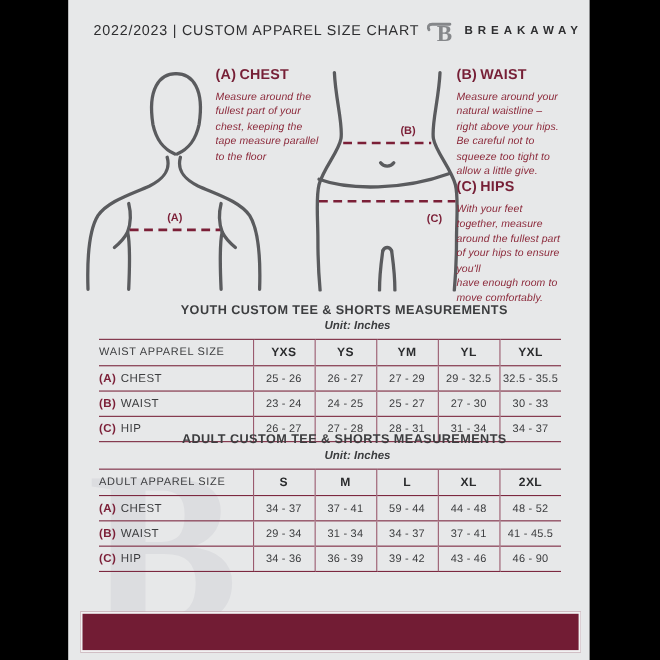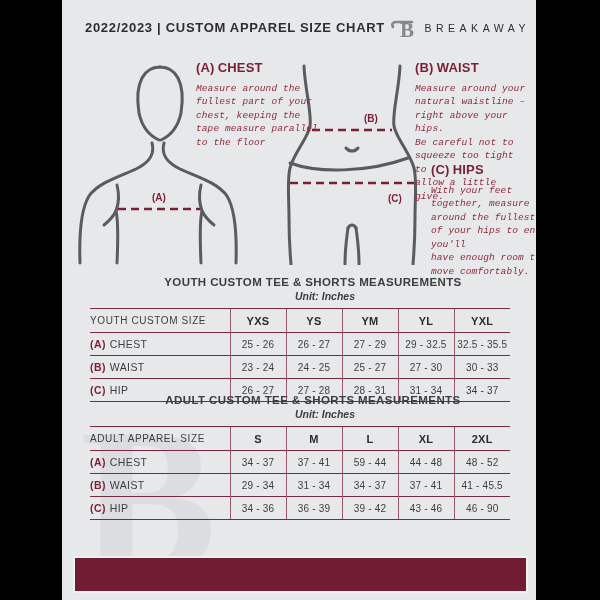--- a/index.html
+++ b/index.html
@@ -8,46 +8,46 @@
     font-family:"Liberation Sans","DejaVu Sans",sans-serif;
     -webkit-font-smoothing:antialiased;
   }
   .page{
     position:relative;margin-left:62px;width:474px;height:600px;
     background:#e7e8e9;overflow:hidden;
   }
   
   .doc-title{
     position:absolute;left:23px;top:20px;
-    font-size:13px;font-weight:bold;letter-spacing:.7px;color:#2e2e30;
+    font-size:13px;font-weight:normal;letter-spacing:.7px;color:#2e2e30;
   }
   .brand{position:absolute;right:6px;top:14px;display:flex;align-items:center;}
   .brand-mark{width:28px;height:28px;margin-right:6px;}
   .brand-name{
-    font-size:10.5px;font-weight:normal;letter-spacing:4.5px;color:#2e2e30;
+    font-size:10.5px;font-weight:bold;letter-spacing:4.5px;color:#2e2e30;
   }
   
   .fig{position:absolute;}
   .fig-upper{left:10px;top:57px;}
   .fig-lower{left:220px;top:58px;}
   .body-line{fill:none;stroke:#5a5b5e;stroke-width:3;stroke-linecap:round;}
   .dash-line{fill:none;stroke:#7b1f37;stroke-width:2.4;stroke-dasharray:8 5;}
   .marker-label{
     font-family:"Liberation Sans",sans-serif;font-size:10px;font-weight:bold;fill:#7b1f37;
   }
   
   .note{position:absolute;z-index:2;}
   .note-a{left:134px;top:60px;width:125px;}
   .note-b{left:353px;top:60px;width:115px;}
-  .note-c{left:369px;top:162px;width:142px;}
+  .note-c{left:353px;top:162px;width:142px;}
   .note-head{font-size:13px;font-weight:bold;color:#761f36;margin-bottom:7px;letter-spacing:.2px;}
   .note-head .nm{margin-left:3px;}
   .note-text{
     font-size:9.5px;font-style:italic;color:#8c2a3b;line-height:1.42;
-    white-space:pre-line;letter-spacing:.1px;font-family:Liberation Mono, monospace;
+    white-space:pre-line;letter-spacing:.1px;
   }
   
   .tbl-block{position:absolute;left:0;width:502px;z-index:1;}
   .tbl-youth{top:276px;}
   .tbl-adult{top:394px;}
   .tbl-title{
     text-align:center;font-size:11.5px;font-weight:bold;color:#3c3d3f;letter-spacing:.4px;
   }
   .tbl-unit{
     text-align:center;font-size:10.5px;font-style:italic;font-weight:600;color:#3c3d3f;margin-top:2px;padding-left:24px;
@@ -162,21 +162,21 @@
       <colgroup>
           <col class="c0">
           <col class="cn">
           <col class="cn">
           <col class="cn">
           <col class="cn">
           <col class="cn">
         </colgroup>
       <tbody>
           <tr class="hdr">
-        <th class="size-col">YOUTH CUSTOM SIZE</th>
+        <th class="size-col">WAIST APPAREL SIZE</th>
         <th class="v size-hd">YXS</th>
         <th class="v size-hd">YS</th>
         <th class="v size-hd">YM</th>
         <th class="v size-hd">YL</th>
         <th class="v size-hd">YXL</th>
       </tr>
       <tr>
         <td class="rowlab"><span class="key">(A)</span><span>CHEST</span></td>
         <td class="v">25 - 26</td>
         <td class="v">26 - 27</td>

